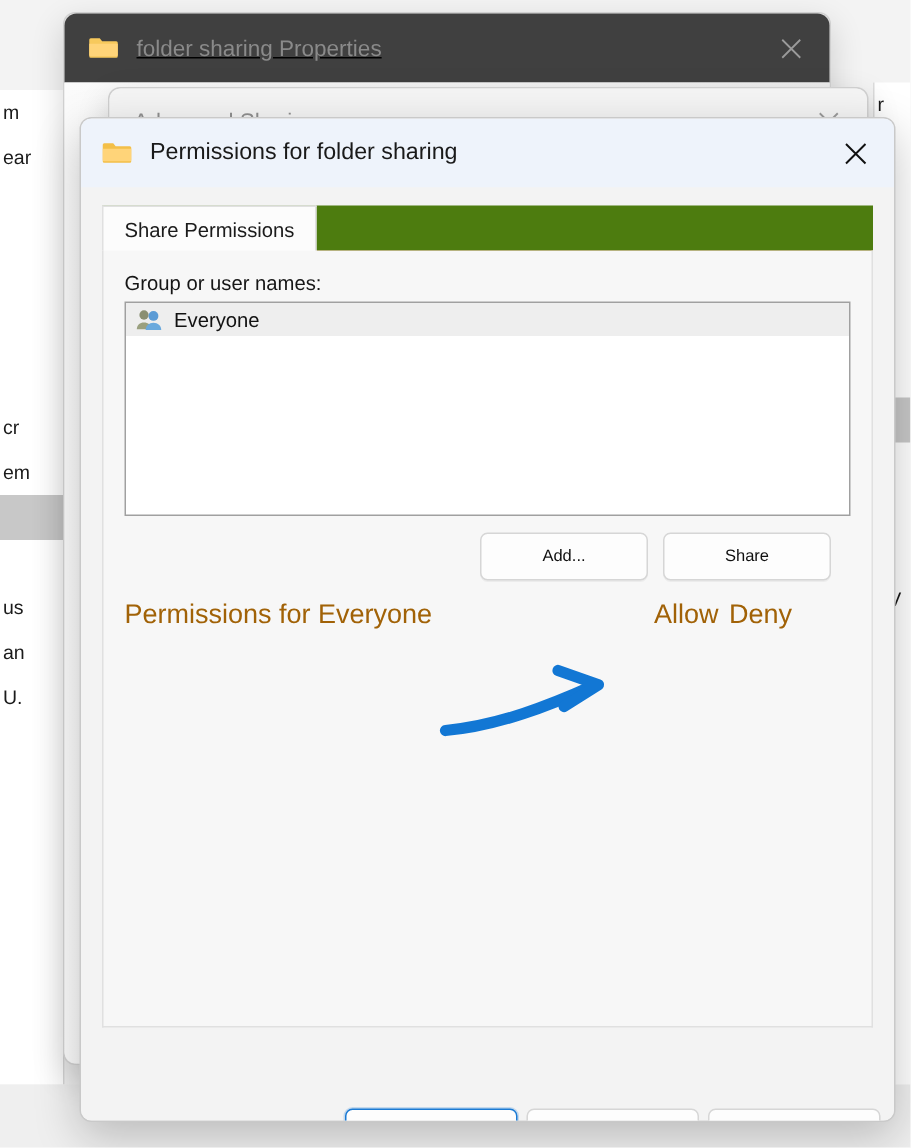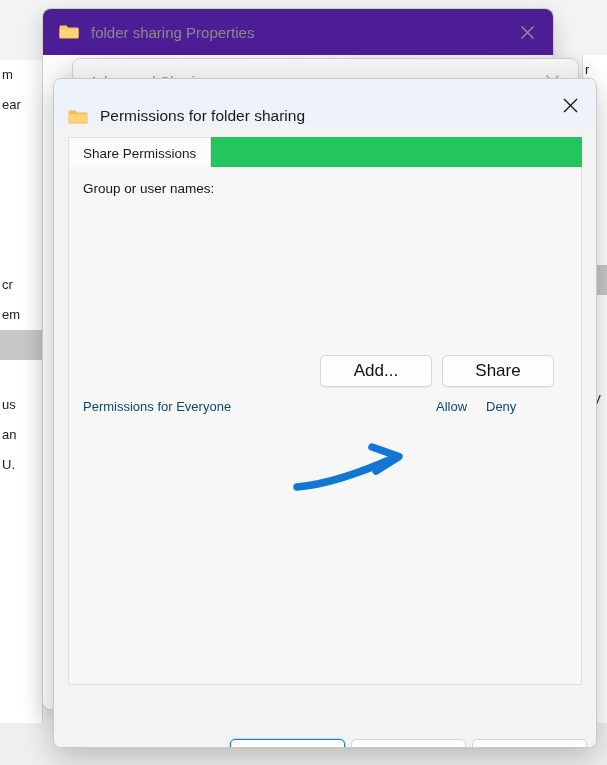--- a/index.html
+++ b/index.html
@@ -86,21 +86,22 @@
     border: 1px solid #d0d0d0;
     border-radius: 8px;
     box-shadow: 0 8px 22px rgba(0,0,0,0.16);
   }
   #win-properties .titlebar {
     height: 46px;
     display: flex;
     align-items: center;
     padding: 0 6px 0 16px;
     border-radius: 8px 8px 0 0;
-    background: #4c1d95;
+    background: #404040;
+    text-decoration: underline;
   }
   #win-properties .title-text {
     font-size: 15px;
     color: #8a8a8a;
     margin-left: 12px;
     white-space: nowrap;
   }
   #win-properties .win-close {
     margin-left: auto;
     width: 40px; height: 32px;
@@ -173,21 +174,21 @@
     height: 668px;
     background: #f3f3f3;
     border: 1px solid #c9c9c9;
     border-radius: 8px;
     box-shadow: 0 10px 30px rgba(0,0,0,0.22);
     overflow: hidden;
   }
   #win-permissions .titlebar {
     height: 46px;
     display: flex;
-    align-items: flex-end;
+    align-items: center;
     padding: 0 4px 0 14px;
     background: #eef3fb;
   }
   #win-permissions .title-text {
     font-size: 15.5px;
     color: #1a1a1a;
     margin-left: 12px;
     white-space: nowrap;
   }
   #win-permissions .win-close {
@@ -203,21 +204,21 @@
     position: absolute;
     left: 0; right: 0; top: 46px; bottom: 0;
     background: #f3f3f3;
   }
 
   
   .tabstrip {
     position: absolute;
     left: 14px; right: 14px; top: 12px;
     height: 30px;
-    background: #22c55e;
+    background: #4d7c0f;
     border-bottom: 2px solid #a16207;
   }
   .tab {
     position: absolute;
     left: 0; top: 0;
     height: 31px;
     padding: 0 14px;
     display: flex; align-items: center;
     font-size: 13.5px;
     color: #1b1b1b;
@@ -259,38 +260,38 @@
   }
   .list-row.selected { background: #eeeeee; }
 
   .people-icon { width: 20px; height: 16px; margin-right: 6px; flex: 0 0 auto; }
 
   .btn {
     position: absolute;
     background: #fdfdfd;
     border: 1px solid #d6d6d6;
     border-radius: 5px;
-    font-size: 17px;
+    font-size: 11px;
     font-family: "Liberation Sans", sans-serif;
     color: #101010;
     display: flex;
     align-items: center;
     justify-content: center;
     box-shadow: 0 1px 0 rgba(0,0,0,0.045);
   }
   .btn.default {
     border: 1px solid #1a7ad4;
     box-shadow: 0 0 0 1px rgba(26,122,212,0.22);
   }
 
   
   .perm-head {
     position: absolute;
-    font-size: 13px;
-    color: #0c4a6e;
+    font-size: 18px;
+    color: #a16207;
     white-space: nowrap;
   }
   .perm-box {
     position: absolute;
     background: #ffffff;
     border: 1px solid #767676;
   }
   .perm-row {
     position: relative;
     height: 25px;
@@ -435,20 +436,31 @@
     <div class="tabstrip">
       <div class="tab active">
         <span>Share Permissions</span>
       </div>
     </div>
 
     <div class="tab-page">
 
       <div class="field-label" style="left:14px; top:14px;">Group or user names:</div>
 
+      <div class="listbox" style="left:14px; top:34px; right:14px; height:141px;">
+        <div class="list-row selected">
+          <svg class="people-icon" viewBox="0 0 20 16">
+            <circle cx="6" cy="5" r="3.1" fill="#8a8f72"></circle>
+            <path d="M1.2 14.5c0-2.7 2.1-4.5 4.8-4.5s4.8 1.8 4.8 4.5z" fill="#9aa07f"></path>
+            <circle cx="12.3" cy="5.6" r="3.3" fill="#5b9bd5"></circle>
+            <path d="M7.1 15c0-2.9 2.3-4.8 5.2-4.8s5.2 1.9 5.2 4.8z" fill="#6aa9dd"></path>
+          </svg>
+          <span>Everyone</span>
+        </div>
+      </div>
 
       <div class="btn" style="left:251px; top:188px; width:110px; height:30px;">
         <span>Add...</span>
       </div>
       <div class="btn" style="left:373px; top:188px; width:110px; height:30px;">
         <span>Share</span>
       </div>
 
       <div class="perm-head" style="left:14px; top:232px;">Permissions for Everyone</div>
       <div class="perm-head" style="left:326px; top:232px;margin-left:41px;">Allow</div>

